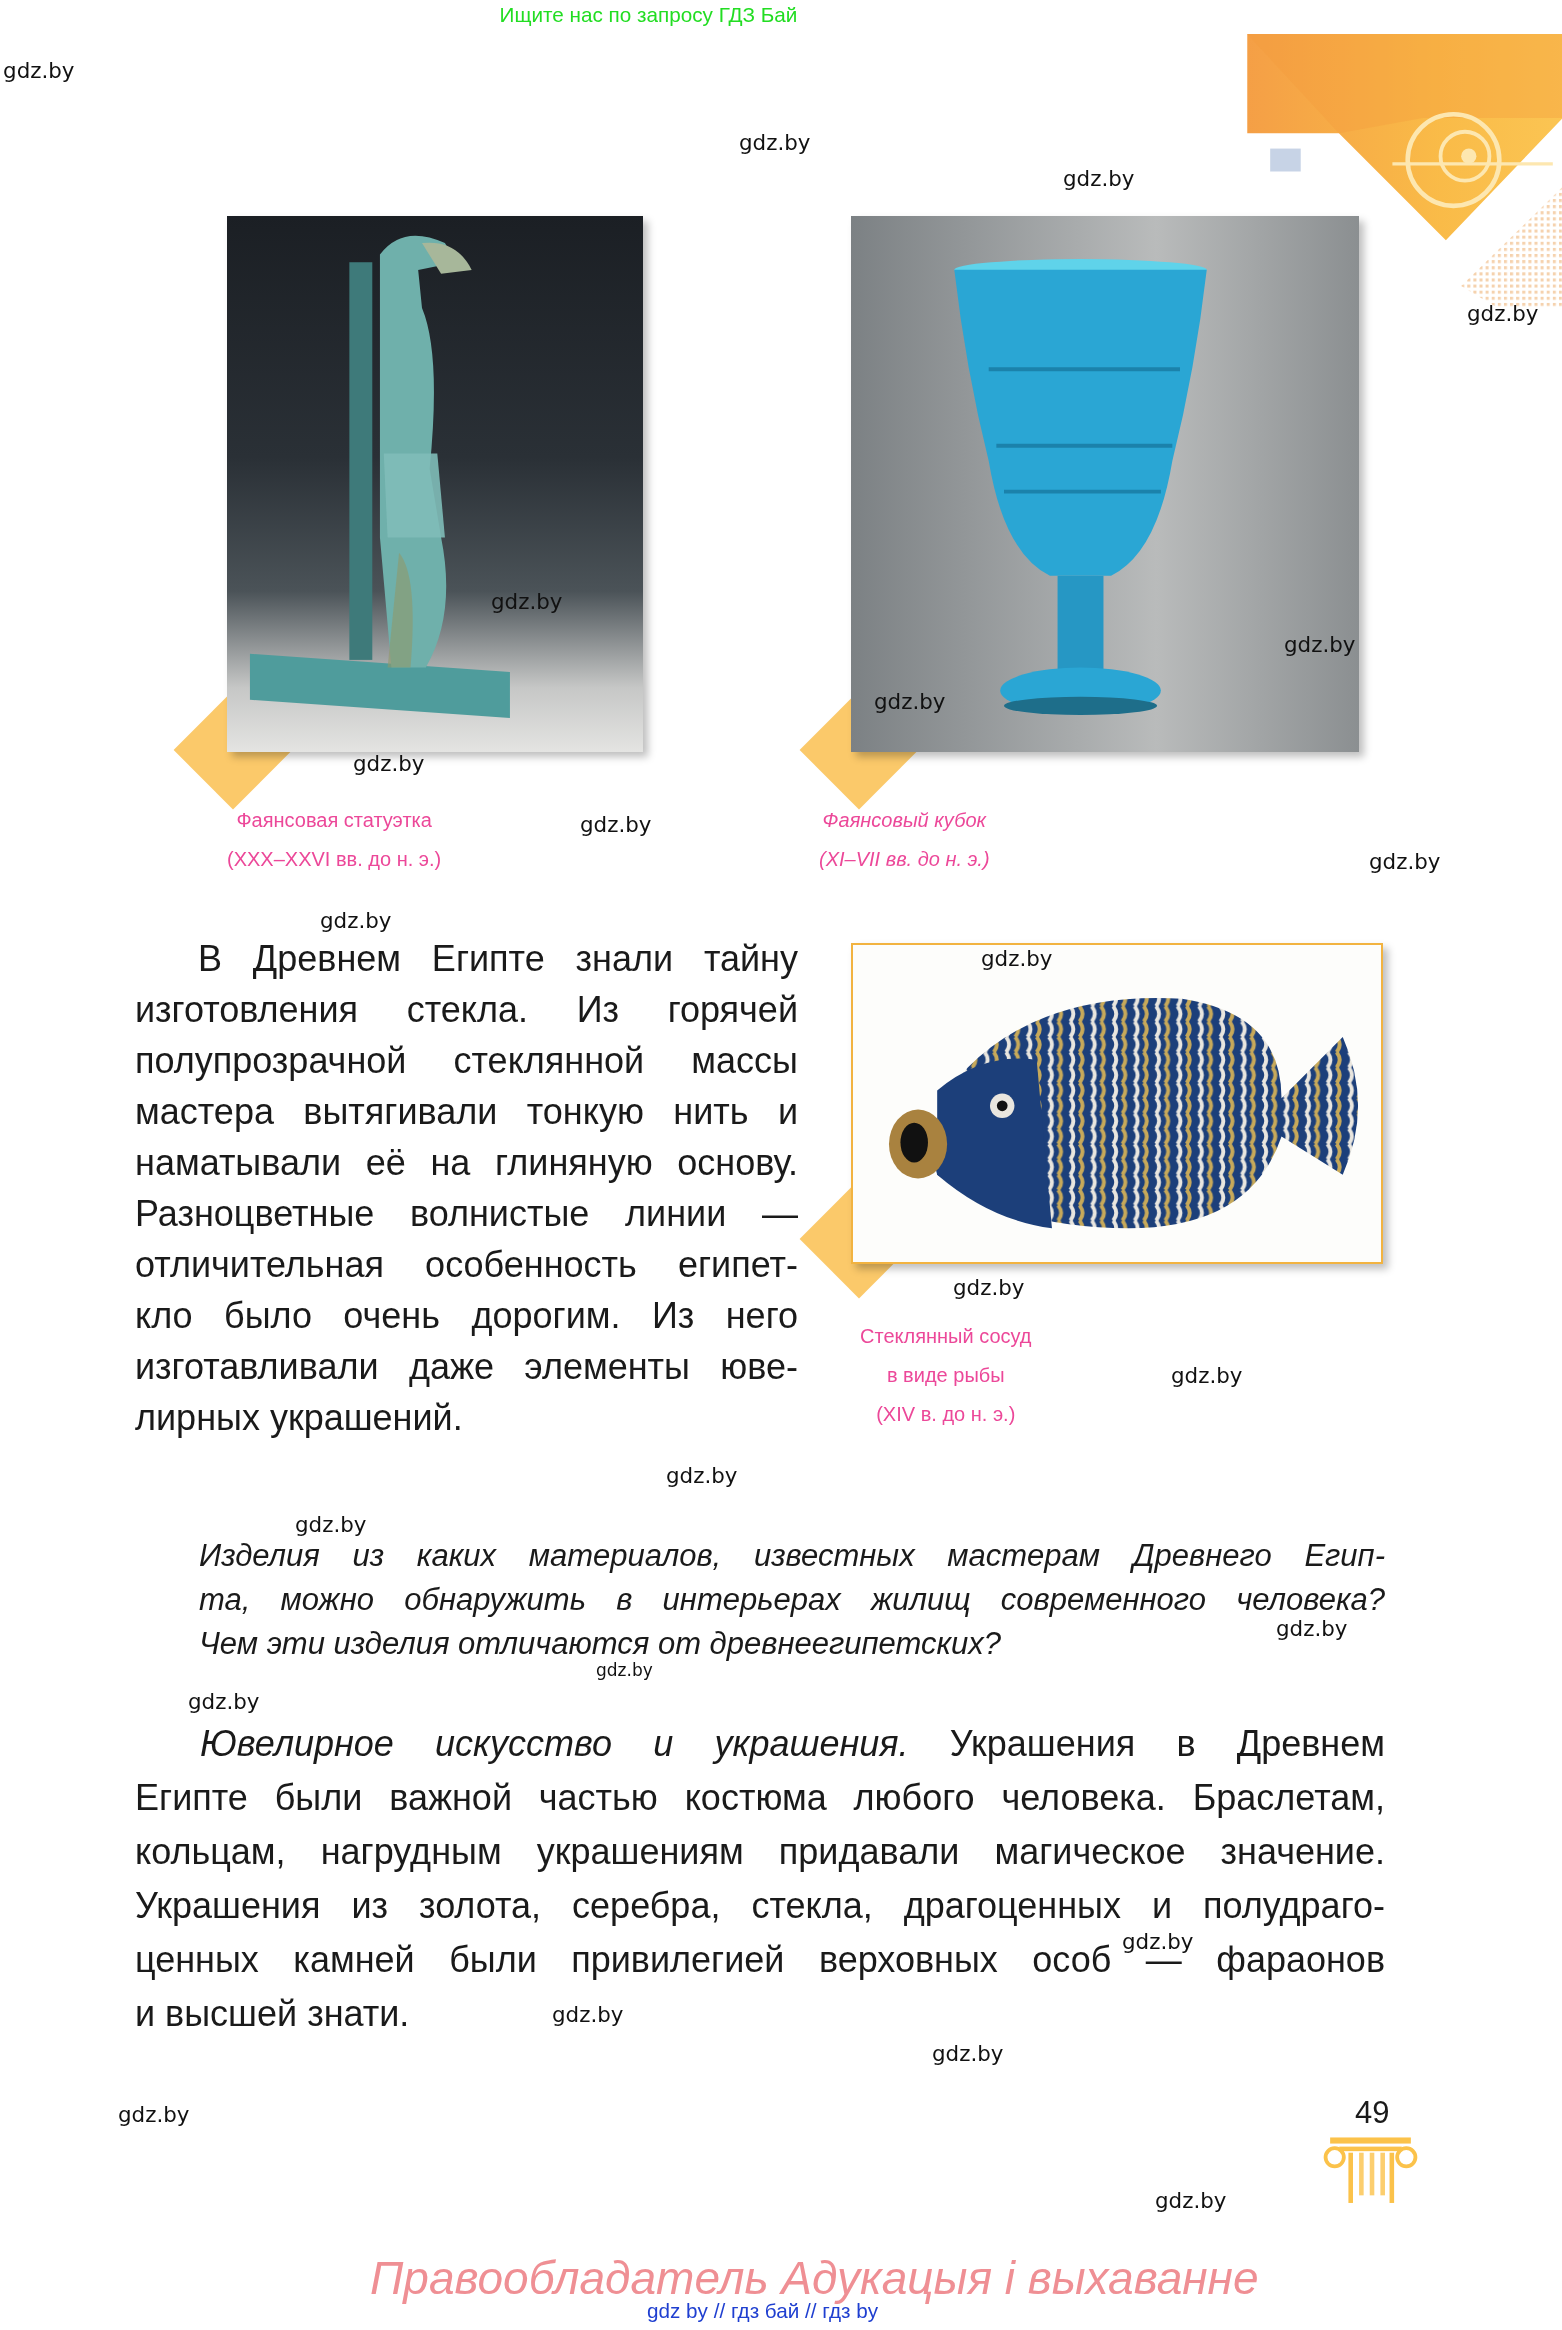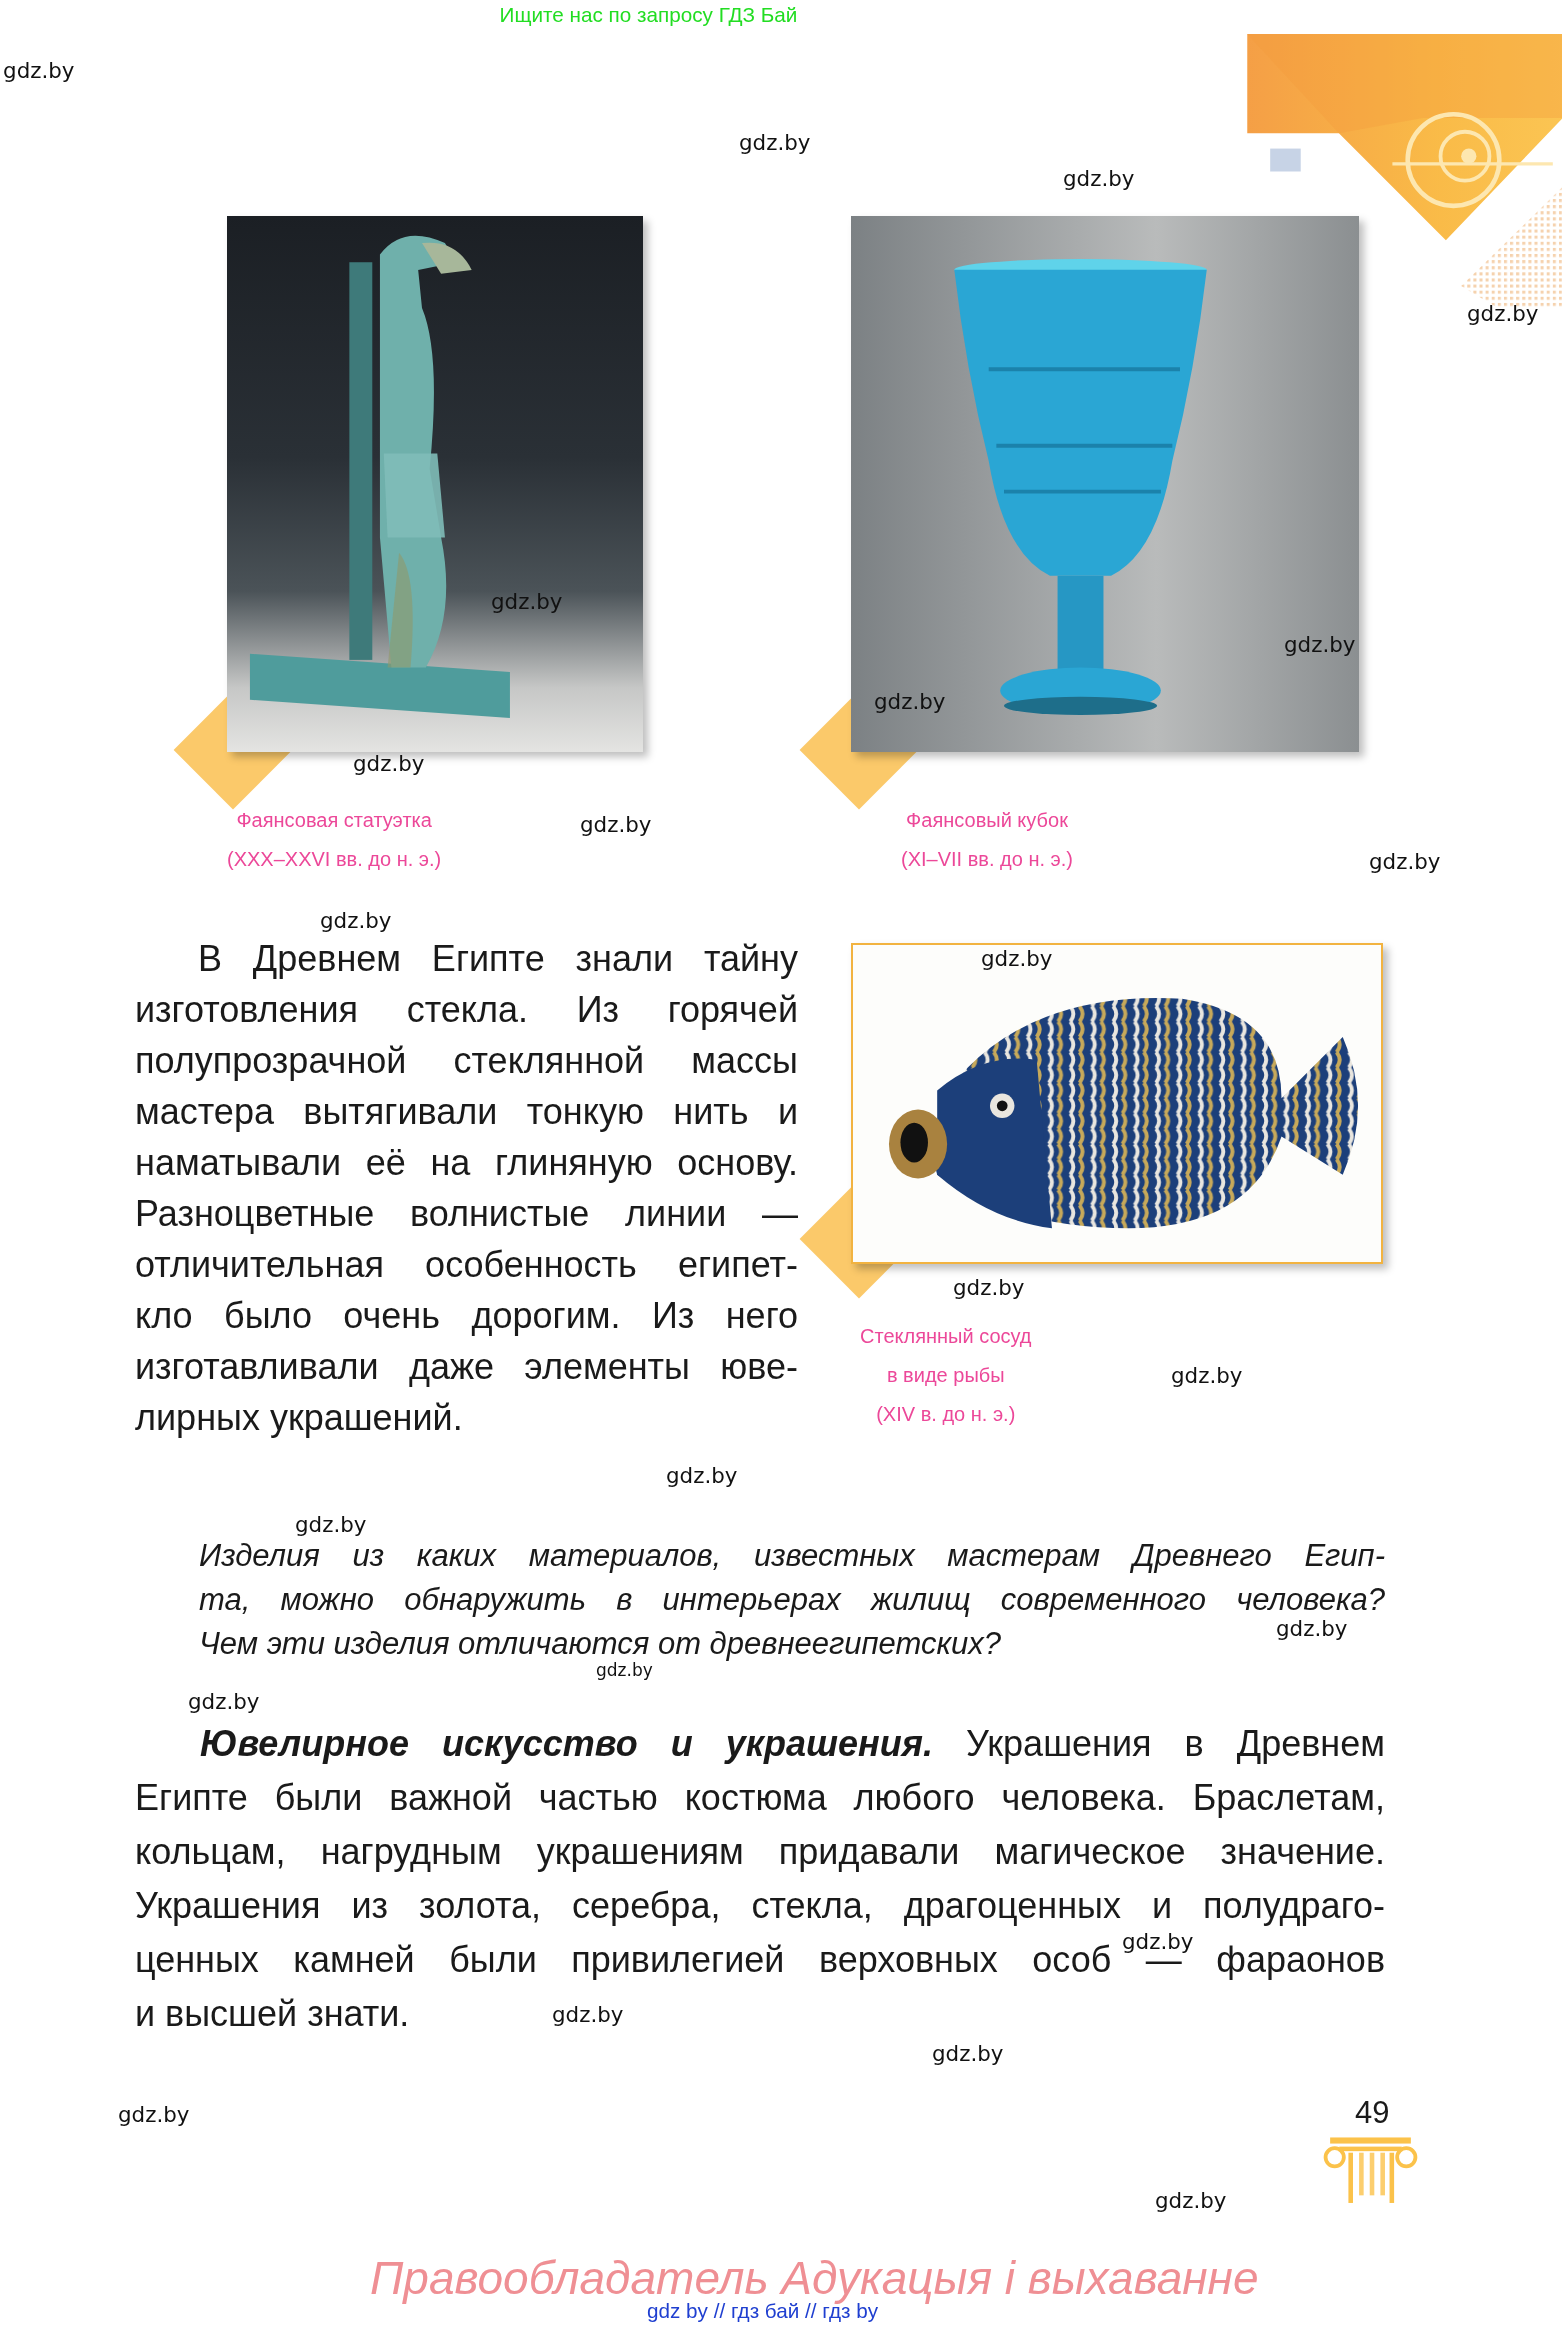--- a/index.html
+++ b/index.html
@@ -23,21 +23,21 @@
   .caption { font-size:20px; line-height:39px; color:#ec4899;text-align:center; }
   .body-text { font-size:36px; line-height:51px; text-align:justify; text-align-last:left; }
   .body-text .line { display:block; text-align:justify; text-align-last:justify; white-space:nowrap; }
   .body-text .line.last { text-align-last:left; }
   .question { font-style:italic; font-size:31px; line-height:44px; color:#1a1a1a; }
   .question .line { display:block; text-align-last:justify; text-align:justify; white-space:nowrap; }
   .question .line.last { text-align-last:left; }
   .jewel { font-size:36px; line-height:54px; }
   .jewel .line { display:block; text-align-last:justify; text-align:justify; white-space:nowrap; }
   .jewel .line.last { text-align-last:left; }
-  .jewel .heading { font-weight:bold; font-style:italic; }
+  .jewel .heading { font-weight:normal; font-style:italic; }
   .page-num { font-family:"Liberation Sans Narrow","Liberation Sans", sans-serif; font-size:31px; color:#1a1a1a; }
   .copyright { font-style:italic; font-size:46px; color:#ef8f94; white-space:nowrap; }
   .footer-links { color:#1f3fd0; font-size:20.7px; white-space:nowrap; }
 </style>
 </head>
 <body>
 
 <div class="abs top-banner">Ищите нас по запросу ГДЗ Бай</div>
 
 <svg class="abs corner-deco" viewBox="0 0 413 360">
@@ -101,21 +101,21 @@
     <ellipse cx="80" cy="258" rx="18" ry="26" fill="#111"></ellipse>
     <circle cx="195" cy="210" r="16" fill="#e9e6df"></circle>
     <circle cx="195" cy="210" r="7" fill="#111"></circle>
   </svg>
 </div>
 
 <div class="abs caption" style="left:227px;top:801px;">
   <div>Фаянсовая статуэтка</div>
   <div>(XXX–XXVI вв. до н. э.)</div>
 </div>
-<div class="abs caption" style="left:901px;top:801px;">
+<div class="abs caption" style="left:819px;top:801px;font-style:italic;">
   <div>Фаянсовый кубок</div>
   <div>(XI–VII вв. до н. э.)</div>
 </div>
 <div class="abs caption" style="left:860px;top:1317px;">
   <div>Стеклянный сосуд</div>
   <div>в виде рыбы</div>
   <div>(XIV в. до н. э.)</div>
 </div>
 
 <div class="abs body-text" style="left:135px;top:933px;width:663px;">

